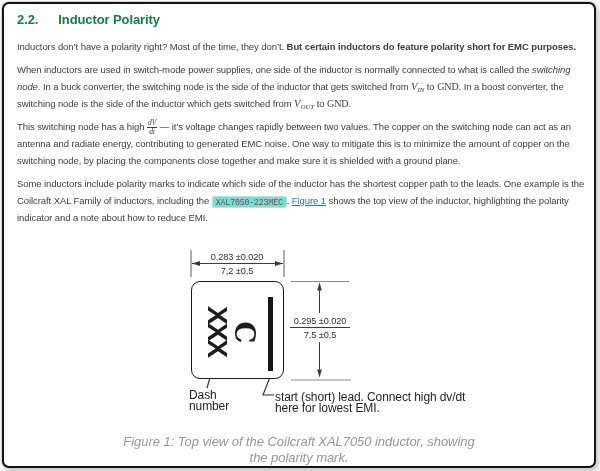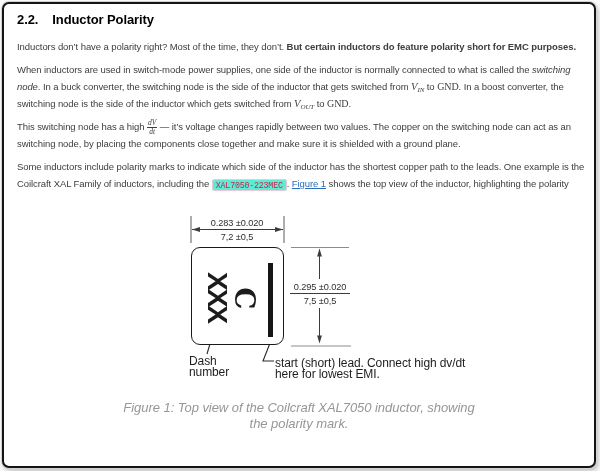--- a/index.html
+++ b/index.html
@@ -2,21 +2,21 @@
 <html><head>
 <meta charset="utf-8">
 <style>
   * { margin:0; padding:0; box-sizing:border-box; }
   html,body { width:600px; height:471px; background:#fafafa; font-family:"Liberation Sans", sans-serif; }
   .frame { position:absolute; left:2px; top:2px; width:594px; height:466px; background:#ffffff;
            border:2.5px solid #141414; border-radius:7px; overflow:hidden;
            box-shadow:0 0 0 1px #d2d2d2, 2px 3px 5px rgba(0,0,0,.25); }
   .content { padding:8px 13px 0 13px; }
 
-  .heading { display:flex; gap:14px; font-size:13px; font-weight:bold; color:#000000;
+  .heading { display:flex; gap:20px; font-size:13px; font-weight:bold; color:#15803d;
              letter-spacing:-0.1px; line-height:16px; margin-bottom:10px; }
 
   .para { font-size:9.5px; line-height:17px; letter-spacing:-0.08px; color:#3d3d3d; margin-bottom:6px; }
   .tl { white-space:nowrap; height:17px; }
   .b { font-weight:bold; }
   .i { font-style:italic; }
 
   .mv  { font-family:"Liberation Serif", serif; font-style:italic; font-size:10.5px; }
   .msub{ font-family:"Liberation Serif", serif; font-size:7px; vertical-align:-2px; }
   .mrm { font-family:"Liberation Serif", serif; font-size:10px; }
@@ -63,26 +63,28 @@
     </div>
 
     <div class="para">
       <div class="tl"><span>When inductors are used in switch-mode power supplies, one side of the inductor is normally connected to what is called the </span><span class="i">switching</span></div>
       <div class="tl"><span class="i">node</span><span>. In a buck converter, the switching node is the side of the inductor that gets switched from </span><span class="mv"><span>V</span><span class="msub">IN</span></span><span> to </span><span class="mrm">GND</span><span>. In a boost converter, the</span></div>
       <div class="tl"><span>switching node is the side of the inductor which gets switched from </span><span class="mv"><span>V</span><span class="msub">OUT</span></span><span> to </span><span class="mrm">GND</span><span>.</span></div>
     </div>
 
     <div class="para">
       <div class="tl"><span>This switching node has a high </span><span class="frac"><span class="num">dV</span><span class="den">dt</span></span><span> — it’s voltage changes rapidly between two values. The copper on the switching node can act as an</span></div>
+      <div class="tl"><span>antenna and radiate energy, contributing to generated EMC noise. One way to mitigate this is to minimize the amount of copper on the</span></div>
       <div class="tl"><span>switching node, by placing the components close together and make sure it is shielded with a ground plane.</span></div>
     </div>
 
     <div class="para">
       <div class="tl"><span>Some inductors include polarity marks to indicate which side of the inductor has the shortest copper path to the leads. One example is the</span></div>
       <div class="tl"><span>Coilcraft XAL Family of inductors, including the </span><span class="code">XAL7050-223MEC</span><span>. </span><a class="fig-link">Figure 1</a><span> shows the top view of the inductor, highlighting the polarity</span></div>
+      <div class="tl"><span>indicator and a note about how to reduce EMI.</span></div>
     </div>
 
     <div class="fig-canvas">
 
       <svg class="svg-overlay" width="574" height="185" viewBox="0 0 574 185">
 
         <line x1="174" y1="6" x2="174" y2="33" stroke="#5a5a5a" stroke-width="1"></line>
         <line x1="267" y1="6" x2="267" y2="33" stroke="#5a5a5a" stroke-width="1"></line>
 
         <line x1="175" y1="19.5" x2="266" y2="19.5" stroke="#3c3c3c" stroke-width="1"></line>

